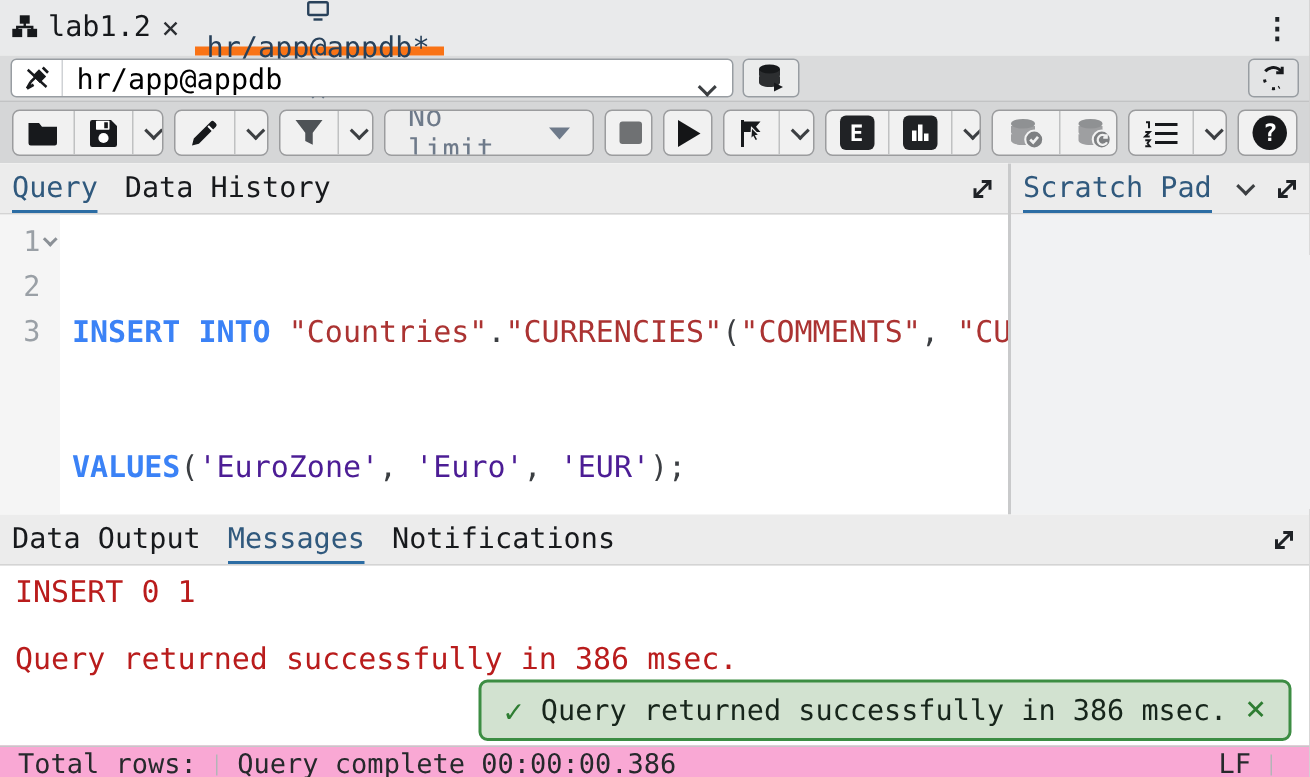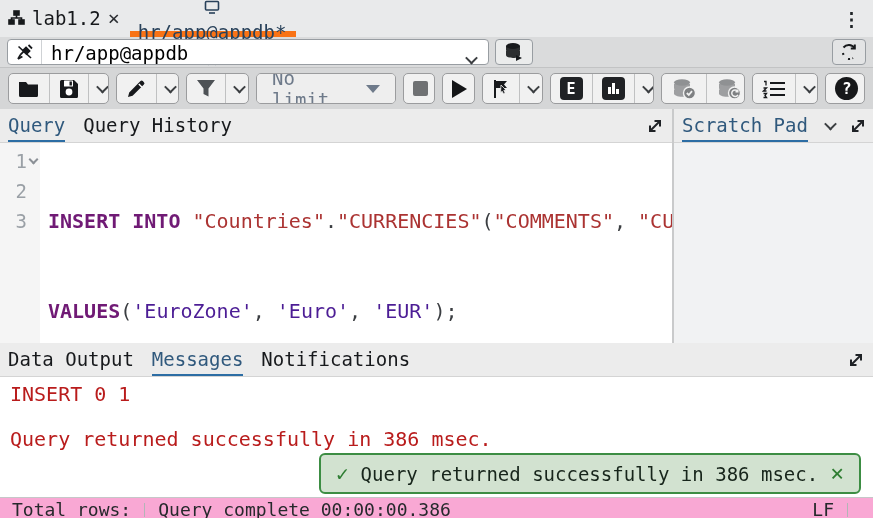--- a/index.html
+++ b/index.html
@@ -66,21 +66,21 @@
   .pane-actions { margin-left: auto; display: flex; align-items: center; gap: 14px; }
 
   .editor { flex: 1; display: flex; overflow: hidden; font-size: 20px; line-height: 30px; }
   .gutter { width: 40px; background: #f5f5f5; padding-top: 3px; }
   .gut-line { height: 30px; display: flex; align-items: center; justify-content: flex-end;
               gap: 3px; padding-right: 3px; color: #9aa0a6; font-size: 19px; }
   .fold { width: 7px; height: 7px; border-right: 2px solid #8b9096; border-bottom: 2px solid #8b9096;
           transform: rotate(45deg); margin-bottom: 3px; }
   .code { flex: 1; padding: 3px 0 0 8px; white-space: pre; overflow: hidden; }
   .code-line { height: 30px; }
-  .tok-kw { color: #701a75; font-weight: bold; }
+  .tok-kw { color: #3b82f6; font-weight: bold; }
   .tok-id { color: #ab3332; }
   .tok-str { color: #4c1d95; }
   .tok-pl { color: #3b3e42; }
 
   .scratch-pane { flex: 1; display: flex; flex-direction: column; }
   .scratch-pane .pane-tabs { padding-right: 10px; }
   .scratch-pane .ptab.active { overflow: hidden; max-width: 128px; }
   .scratch-body { flex: 1; background: #f1f2f3; }
 
   
@@ -317,21 +317,21 @@
         <span class="help-circle">?</span>
       </span>
     </div>
   </div>
 
   <div class="main">
 
     <div class="editor-pane">
       <div class="pane-tabs">
         <span class="ptab active">Query</span>
-        <span class="ptab">Query History</span>
+        <span class="ptab">Data History</span>
         <span class="pane-actions">
           <span>
             <svg width="18" height="18" viewBox="0 0 18 18" fill="none" stroke="#1f2226" stroke-width="2">
               <path d="M4 14 L14 4"></path>
                 <path d="M4 8.5 V14 H9.5" fill="none"></path>
                 <path d="M8.5 4 H14 V9.5" fill="none"></path>
             </svg>
           </span>
         </span>
       </div>

